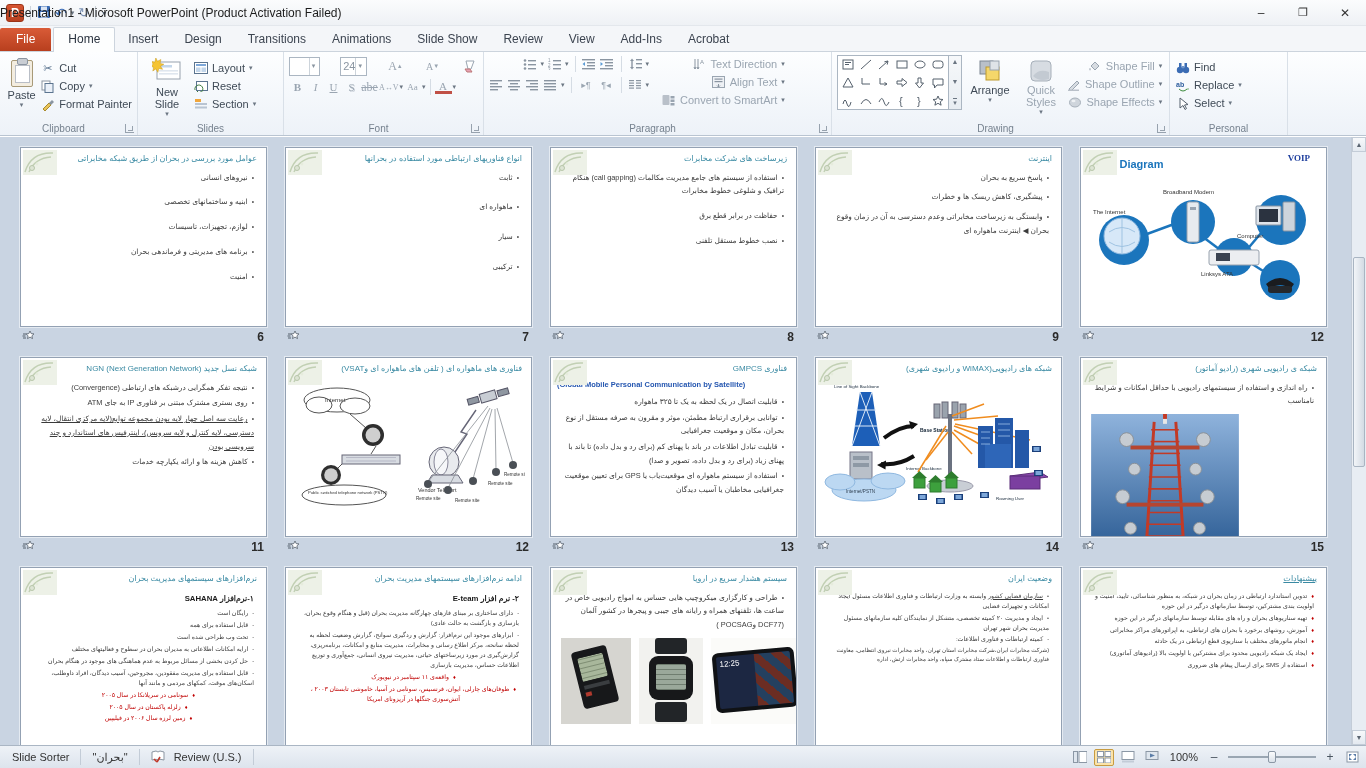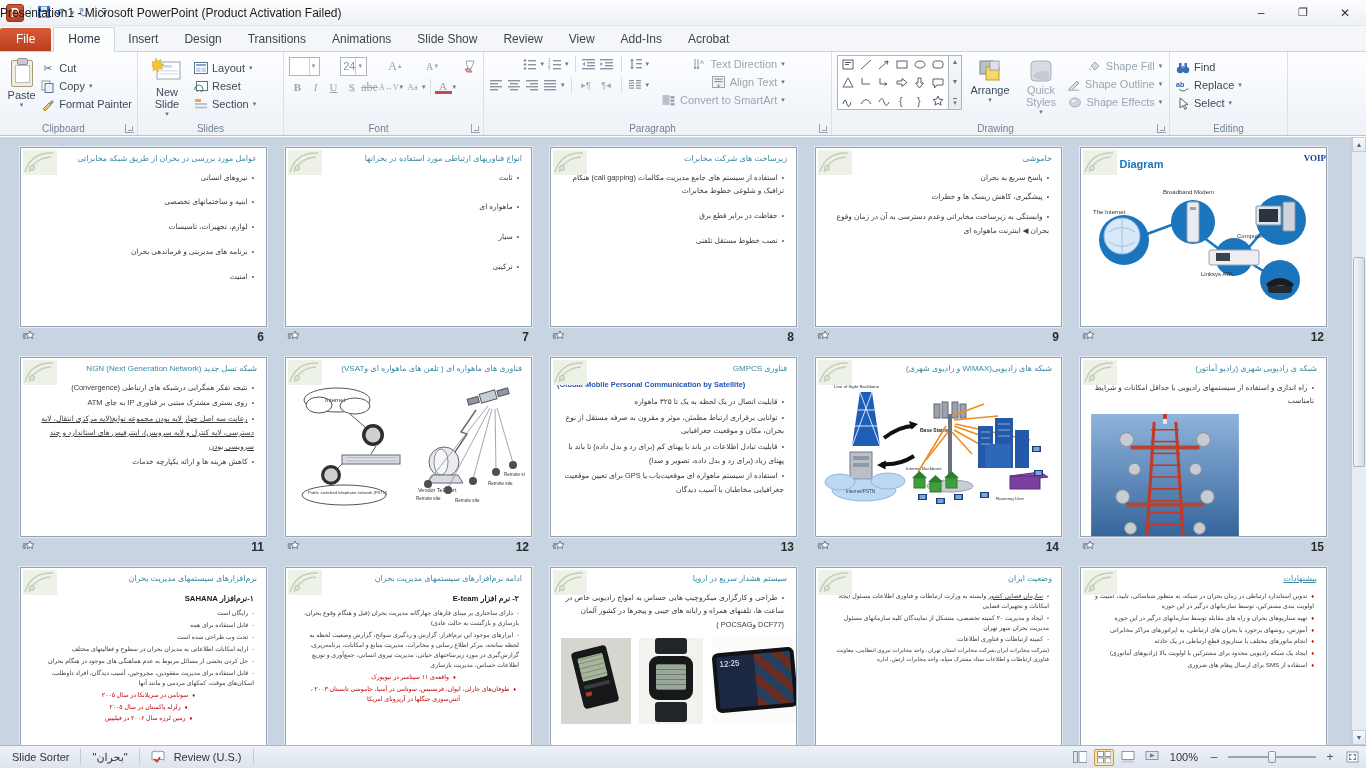--- a/index.html
+++ b/index.html
@@ -51,21 +51,21 @@
   .canvas{position:absolute;top:137px;bottom:23px;left:0;right:0;background:#c9d4e2;overflow:hidden;}
   .grid{display:grid;grid-template-columns:repeat(5,247px);column-gap:18px;row-gap:12px;padding:10px 0 0 20px;}
   .cell{width:247px;}
   .thumb{width:247px;height:180px;background:#fff;border:1px solid #93a1b3;position:relative;overflow:hidden;box-shadow:0 0 0 1px rgba(255,255,255,.5);}
   .below{display:flex;justify-content:space-between;align-items:center;height:18px;padding:1px 3px 0 2px;}
   .snum{font-size:12px;font-weight:bold;color:#2b2b2b;}
   .orn{position:absolute;top:2px;left:2px;width:34px;height:25px;}
   .slide-title{direction:rtl;text-align:right;font-size:8px;color:#3a8aa3;padding:6px 9px 1px 36px;line-height:1.35;}
   .slide-title .u{text-decoration:underline;}
   .slide-title.lat2{color:#2456b0;font-weight:bold;text-align:left;direction:ltr;padding:4px 6px 0 6px;font-size:7.5px;}
-  .t-voip{position:absolute;top:5px;right:0;color:#1f3f9e;font-weight:bold;font-size:9px;font-family:"Liberation Serif",serif;}
+  .t-voip{position:absolute;top:5px;right:16px;color:#1f3f9e;font-weight:bold;font-size:9px;font-family:"Liberation Serif",serif;}
   .sbody{direction:rtl;text-align:right;padding:5px 12px 2px 8px;color:#3a3a3a;}
   .fs-md{font-size:7.4px;line-height:1.85;}
   .fs-sm{font-size:6.2px;line-height:1.6;}
   .fs-xs{font-size:5.6px;line-height:1.55;}
   .line{margin-bottom:2px;}
   .gap-xl .line{margin-bottom:16px;}
   .gap-lg .line{margin-bottom:11px;}
   .gap-md .line{margin-bottom:6px;}
   .bul{color:#555;margin-left:4px;font-size:0.9em;}
   .bul.dia{color:#c00000;}
@@ -592,21 +592,21 @@
       <div class="smallrow">
         <span class="icon14">
             <svg width="14" height="13">
               <path d="M4,1 L4,11 L7,8.5 L9,12.5 L10.5,11.5 L8.5,8 L12,7.5 Z" fill="#fff" stroke="#55606c"></path>
             </svg>
           </span>
         <span>Select</span>
         <span class="arr">▾</span>
       </div>
     </div>
-    <div class="glabel" style="right:0;">Editing</div>
+    <div class="glabel" style="right:0;">Personal</div>
   </div>
   <div style="flex:1;"></div>
 </div>
 
 <div class="canvas">
   <div class="grid" id="slidegrid">
       <div class="cell">
         <div class="thumb">
           <div class="orn"><svg width="34" height="25">
               <rect width="34" height="25" fill="#edf1e7"></rect>
@@ -685,21 +685,21 @@
         </div>
       </div>
       <div class="cell">
         <div class="thumb">
           <div class="orn"><svg width="34" height="25">
               <rect width="34" height="25" fill="#edf1e7"></rect>
               <path d="M2,22 Q8,2 30,3 M6,22 Q12,8 28,7" stroke="#c2d0b4" fill="none" stroke-width="1.5"></path>
               <circle cx="9" cy="18" r="2.5" fill="#dde4d4" stroke="#b8c6aa"></circle>
               <circle cx="14" cy="14" r="1.4" fill="#e6ecdd"></circle>
             </svg></div>
-          <div class="slide-title" dir="rtl"><span>خاموشی</span></div>
+          <div class="slide-title" dir="rtl"><span>اینترنت</span></div>
           <div class="sbody fs-md gap-md" dir="rtl">
             <div class="line"><span class="bul">•</span><span>پاسخ سریع به بحران</span></div>
             <div class="line"><span class="bul">•</span><span>پیشگیری، کاهش ریسک ها و خطرات</span></div>
             <div class="line"><span class="bul">•</span><span>وابستگی به زیرساخت مخابراتی وعدم دسترسی به آن در زمان وقوع بحران ◀ اینترنت ماهواره ای</span></div>
           </div>
         </div>
         <div class="below">
           <span><svg width="13" height="12" viewBox="0 0 13 12">
               <g stroke="#55606c" fill="none">
                 <path d="M1,4 h3 M0.5,6 h3 M1,8 h3"></path>

